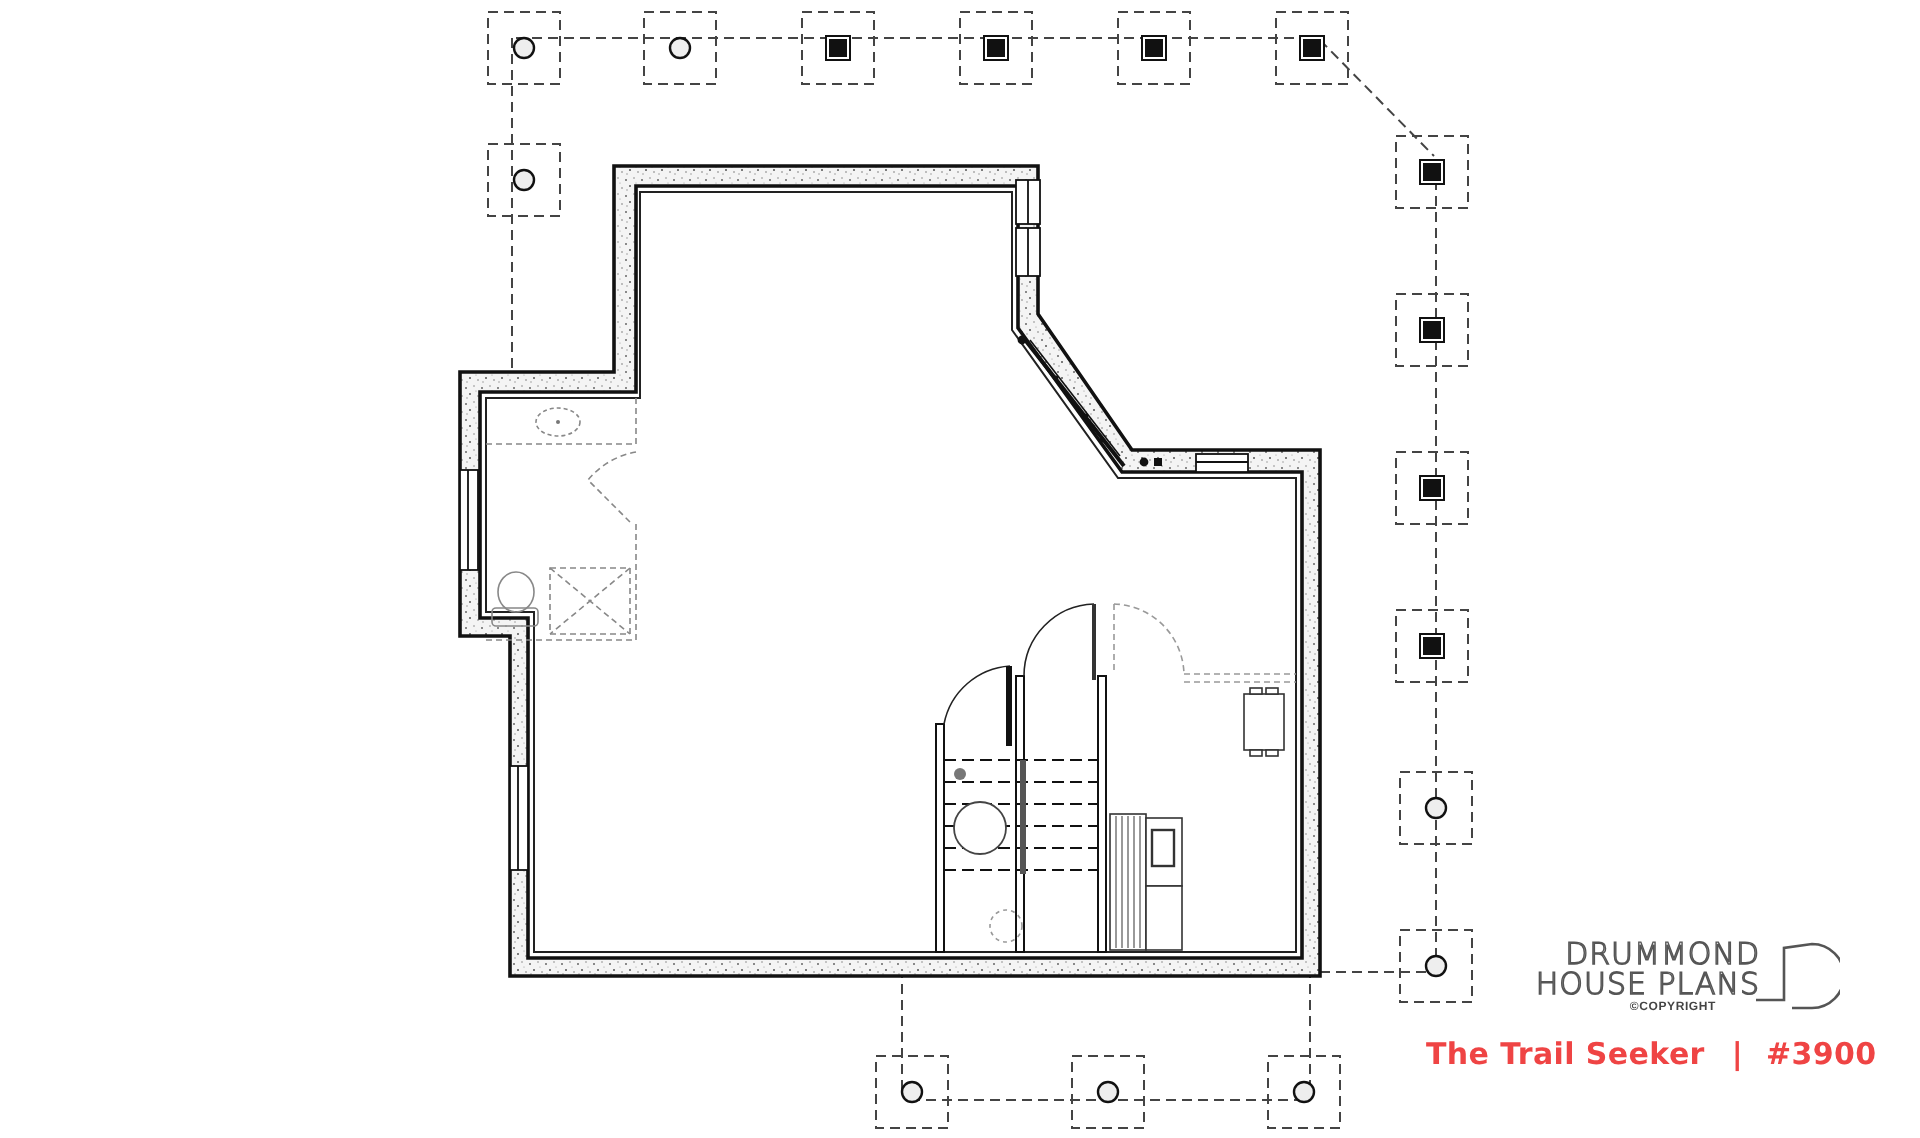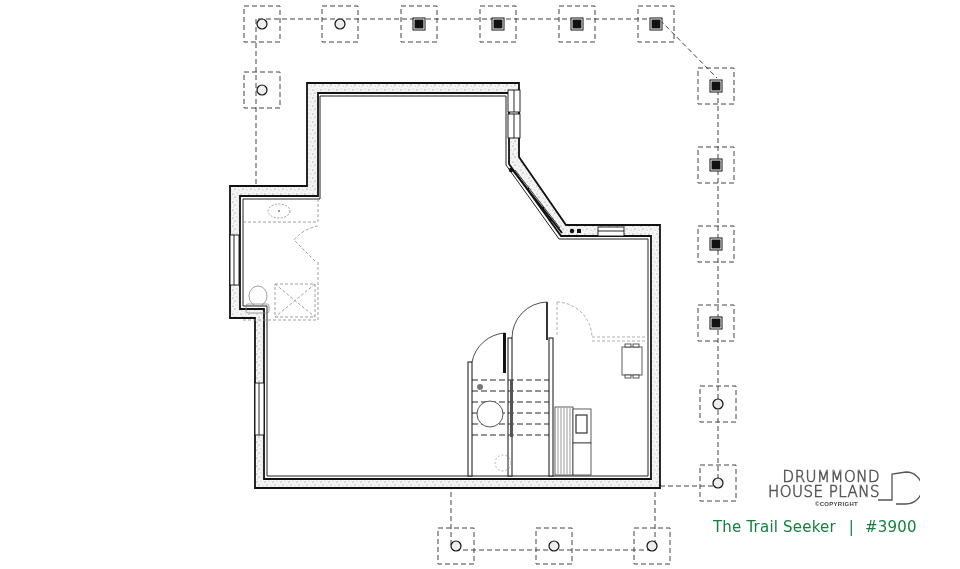--- a/index.html
+++ b/index.html
@@ -3,21 +3,21 @@
 <meta charset="utf-8">
 <style>
   html, body { margin: 0; padding: 0; background: #ffffff; }
   body { width: 960px; height: 569px; position: relative; overflow: hidden; font-family: "Liberation Sans", sans-serif; }
   #plan { position: absolute; left: 0; top: 0; }
   .brand { position: absolute; left: 740px; top: 470px; width: 140px; text-align: right; color: #ffffff; }
   .brand-line { font-family: "DejaVu Sans", sans-serif; font-size: 15px; line-height: 15px; letter-spacing: 0.5px;
     color: #ffffff; -webkit-text-stroke: 0.7px #555555; font-weight: 300; }
   .brand-copy { font-size: 6px; color: #444; letter-spacing: 0.3px; margin-top: 1px; text-align: right; padding-right: 22px; font-weight: bold; }
   .brand-logo { position: absolute; left: 876px; top: 468px; }
-  .caption { position: absolute; left: 713px; top: 518px; font-size: 15px; color: #15803d; letter-spacing: 0.2px; font-family: "DejaVu Sans", sans-serif; }
+  .caption { position: absolute; left: 713px; top: 518px; font-size: 15px; color: #ef4444; letter-spacing: 0.2px; font-family: "DejaVu Sans", sans-serif; font-weight: bold; }
   .caption .sep { margin: 0 6px 0 8px; }
 </style>
 </head>
 <body>
 
 <svg id="plan" width="960" height="569" viewBox="0 0 960 569" xmlns="http://www.w3.org/2000/svg">
   <defs>
     <pattern id="concrete" patternUnits="userSpaceOnUse" width="8" height="8">
       <rect width="8" height="8" fill="#f4f4f4"></rect>
       <circle cx="1" cy="2" r="0.5" fill="#666"></circle>

